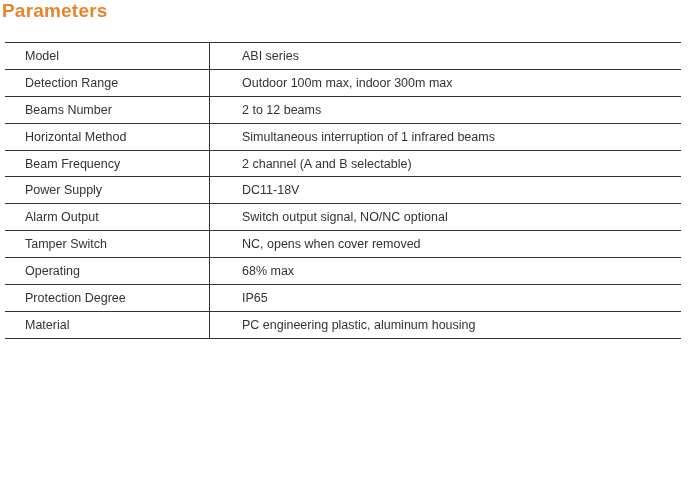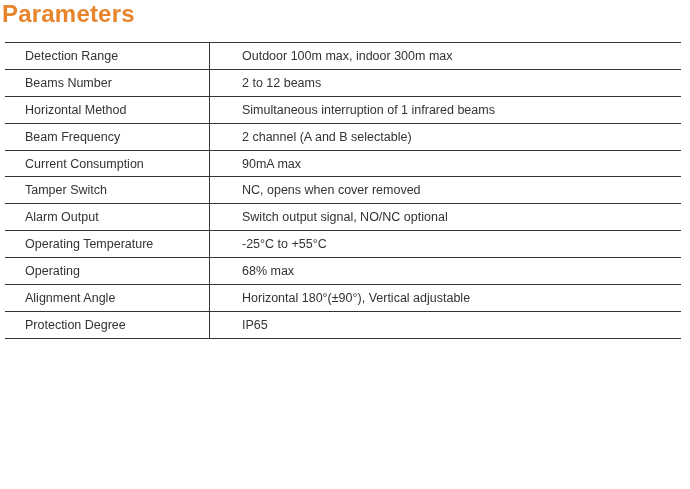--- a/index.html
+++ b/index.html
@@ -1,67 +1,67 @@
 <!DOCTYPE html>
 <html><head>
 <meta charset="utf-8">
 <style>
   html,body{margin:0;padding:0;background:#fff;}
   body{width:690px;height:489px;position:relative;overflow:hidden;font-family:"Liberation Sans",sans-serif;}
-  .title{position:absolute;left:2px;top:0px;font-size:24px;font-weight:bold;color:#e8842c;letter-spacing:0.2px;}
+  .title{position:absolute;left:2px;top:0px;font-size:19px;font-weight:bold;color:#e8842c;letter-spacing:0.2px;}
   table{position:absolute;left:5px;top:42px;width:676px;border-collapse:collapse;}
   tr{height:26.9px;}
   td{border-top:1.5px solid #333;border-bottom:1.5px solid #333;font-size:12.5px;color:#333;padding:0;vertical-align:middle;}
   td.k{width:184px;padding-left:20px;border-right:1px solid #333;}
   td.v{padding-left:32px;}
 </style>
 </head>
 <body>
 
 <div class="title">Parameters</div>
 <table>
   <tbody id="tb">
+      <tr>
+        <td class="k">Model</td>
+        <td class="v">ABI series</td>
+      </tr>
       <tr>
         <td class="k">Detection Range</td>
         <td class="v">Outdoor 100m max, indoor 300m max</td>
       </tr>
       <tr>
         <td class="k">Beams Number</td>
         <td class="v">2 to 12 beams</td>
       </tr>
       <tr>
         <td class="k">Horizontal Method</td>
         <td class="v">Simultaneous interruption of 1 infrared beams</td>
       </tr>
       <tr>
         <td class="k">Beam Frequency</td>
         <td class="v">2 channel (A and B selectable)</td>
       </tr>
       <tr>
-        <td class="k">Current Consumption</td>
-        <td class="v">90mA max</td>
+        <td class="k">Power Supply</td>
+        <td class="v">DC11-18V</td>
+      </tr>
+      <tr>
+        <td class="k">Alarm Output</td>
+        <td class="v">Switch output signal, NO/NC optional</td>
       </tr>
       <tr>
         <td class="k">Tamper Switch</td>
         <td class="v">NC, opens when cover removed</td>
       </tr>
       <tr>
-        <td class="k">Alarm Output</td>
-        <td class="v">Switch output signal, NO/NC optional</td>
-      </tr>
-      <tr>
-        <td class="k">Operating Temperature</td>
-        <td class="v">-25°C to +55°C</td>
-      </tr>
-      <tr>
         <td class="k">Operating</td>
         <td class="v">68% max</td>
-      </tr>
-      <tr>
-        <td class="k">Alignment Angle</td>
-        <td class="v">Horizontal 180°(±90°), Vertical adjustable</td>
       </tr>
       <tr>
         <td class="k">Protection Degree</td>
         <td class="v">IP65</td>
       </tr>
+      <tr>
+        <td class="k">Material</td>
+        <td class="v">PC engineering plastic, aluminum housing</td>
+      </tr>
     </tbody>
 </table>
 
 </body></html>

